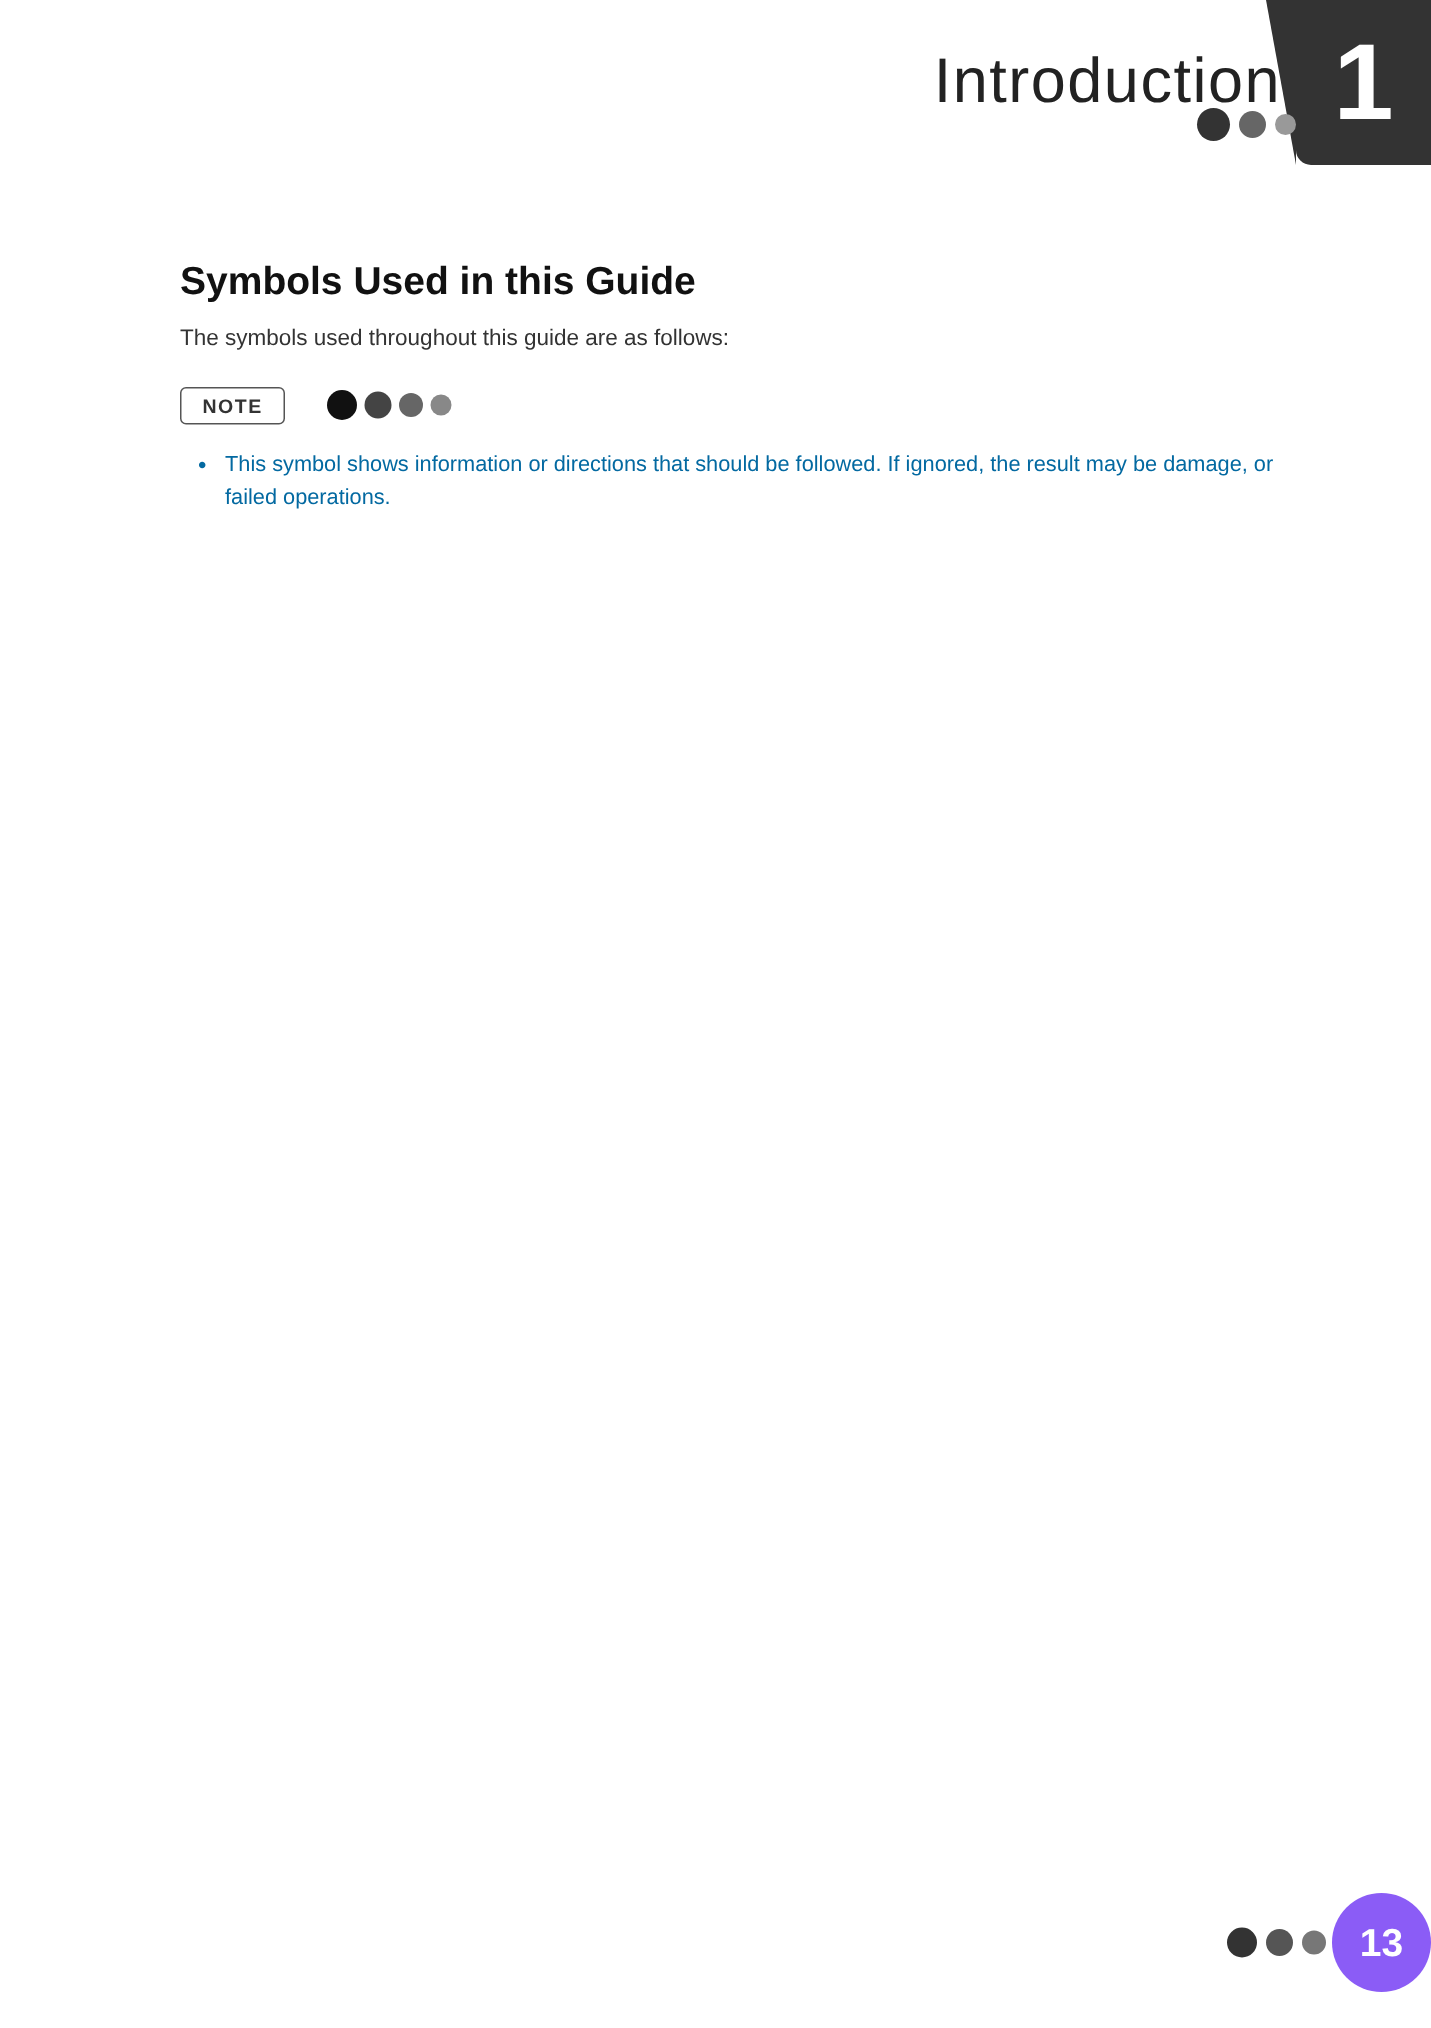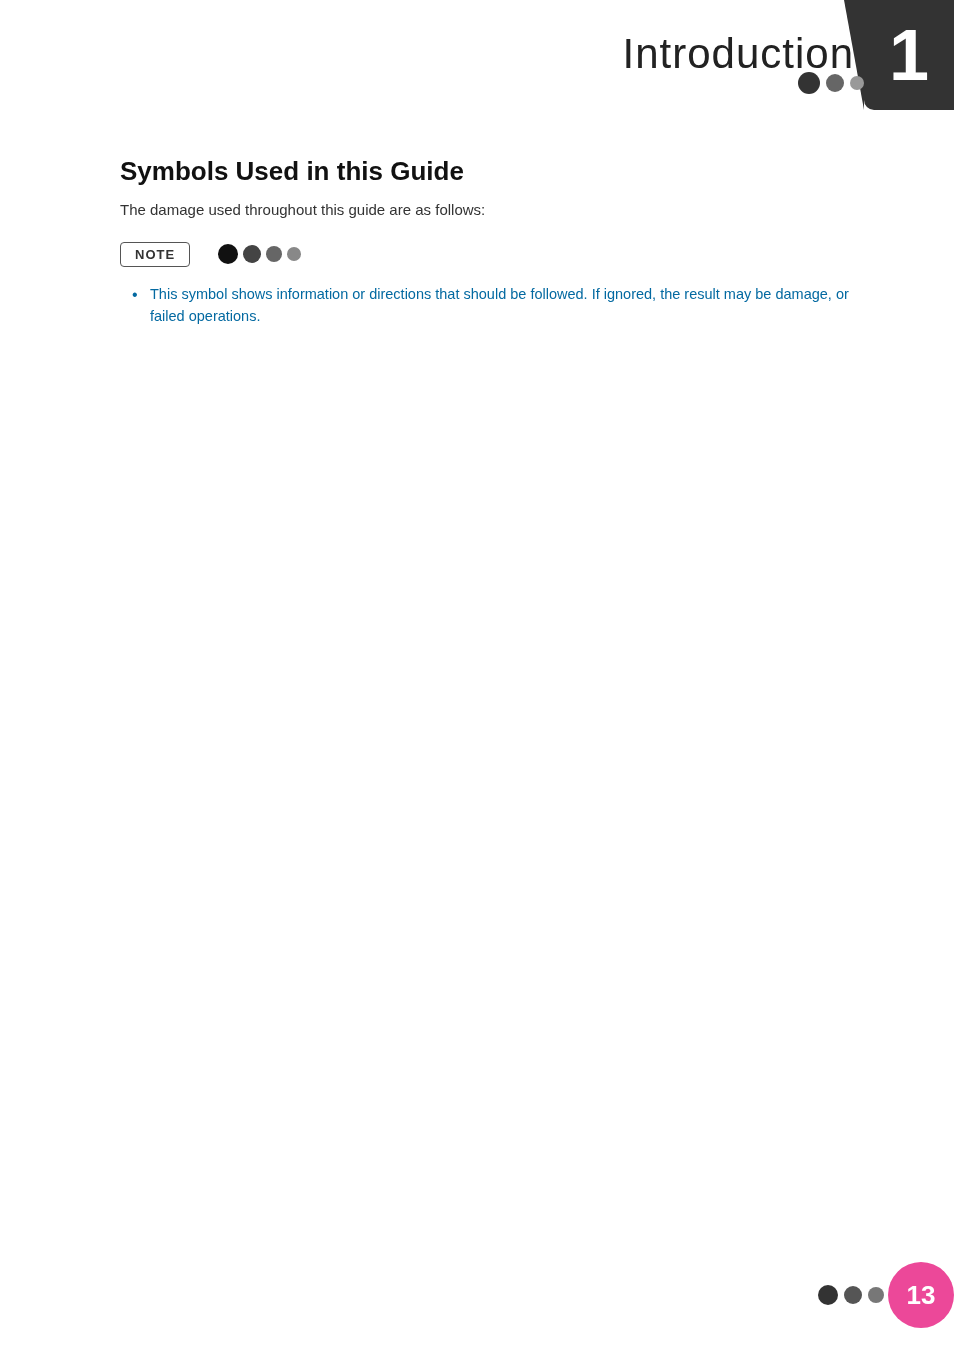--- a/index.html
+++ b/index.html
@@ -100,21 +100,21 @@
 
     .chapter-dot.sm {
       width: 14px;
       height: 14px;
       background: #999999;
     }
 
     
     .content-area {
       position: absolute;
-      top: 156px;
+      top: 172px;
       left: 120px;
       right: 80px;
     }
 
     .section-title {
       font-size: 26px;
       font-weight: bold;
       color: #111111;
       margin-bottom: 12px;
     }
@@ -213,21 +213,21 @@
       background: #333333;
     }
 
     .footer-dot.fd1 { width: 20px; height: 20px; }
     .footer-dot.fd2 { width: 18px; height: 18px; background: #555555; }
     .footer-dot.fd3 { width: 16px; height: 16px; background: #777777; }
 
     .page-number-tab {
       width: 66px;
       height: 66px;
-      background: #ec4899;
+      background: #8b5cf6;
       border-radius: 50%;
       display: flex;
       align-items: center;
       justify-content: center;
       margin-left: 4px;
     }
 
     .page-number {
       font-size: 26px;
       font-weight: bold;
@@ -248,21 +248,21 @@
 
   <div class="chapter-dots">
     <div class="chapter-dot lg"></div>
     <div class="chapter-dot md"></div>
     <div class="chapter-dot sm"></div>
   </div>
 
   <div class="content-area">
 
     <h2 class="section-title">Symbols Used in this Guide</h2>
-    <p class="section-intro">The damage used throughout this guide are as follows:</p>
+    <p class="section-intro">The symbols used throughout this guide are as follows:</p>
 
     <div class="note-container">
       <span class="note-badge">NOTE</span>
       <div class="note-dots">
         <div class="note-dot d1"></div>
         <div class="note-dot d2"></div>
         <div class="note-dot d3"></div>
         <div class="note-dot d4"></div>
       </div>
     </div>

